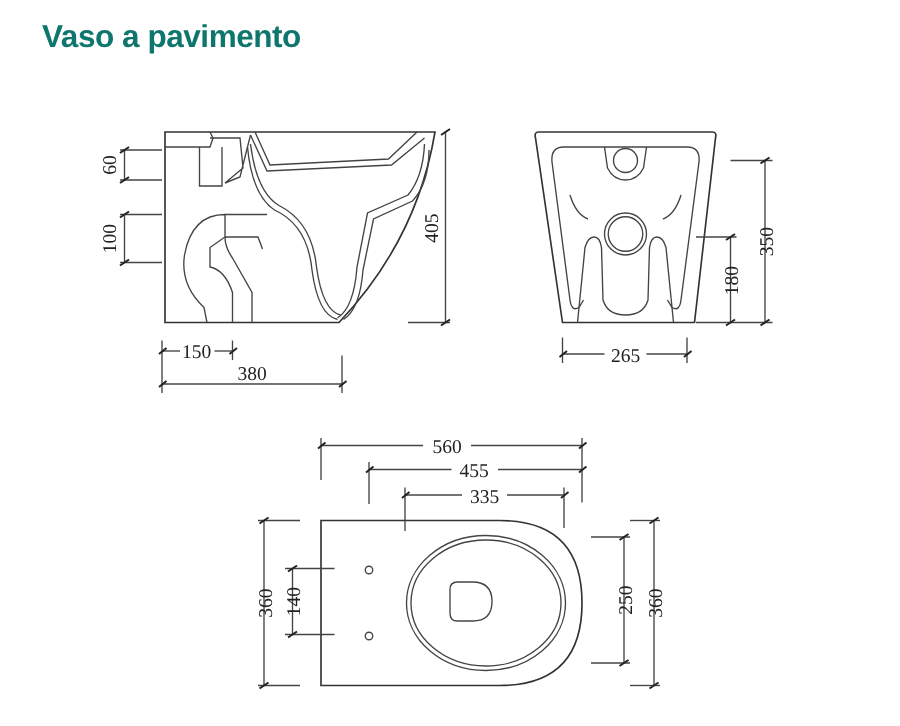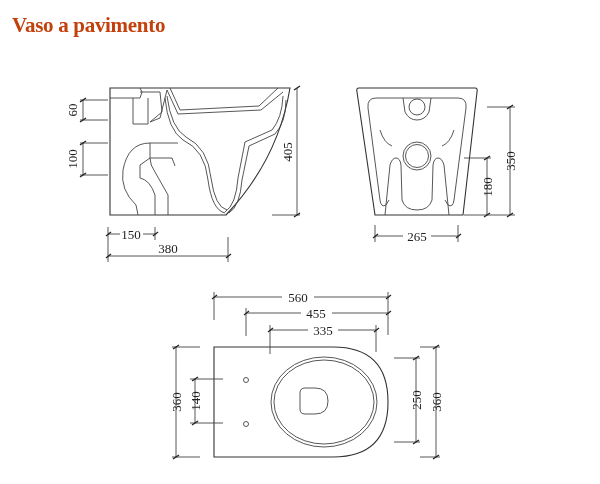--- a/index.html
+++ b/index.html
@@ -1,20 +1,20 @@
 <!DOCTYPE html>
 <html><head>
 <meta charset="utf-8">
 <style>
   html, body { margin: 0; padding: 0; background: #ffffff; }
   body { width: 600px; height: 484px; position: relative; overflow: hidden; }
   .title {
-    position: absolute; left: 12px; top: 13px;
-    font-family: Liberation Serif, serif;
-    font-weight: bold; font-size: 21px; color: #c2410c;
+    position: absolute; left: 28px; top: 13px;
+    font-family: Liberation Sans, sans-serif;
+    font-weight: bold; font-size: 21px; color: #0f766e;
     letter-spacing: -0.3px;
   }
   svg { position: absolute; left: 0; top: 0; }
   .ln { stroke: #333; stroke-width: 1.1; fill: none; }
   .thin { stroke: #444; stroke-width: 0.9; fill: none; }
   .dim text { font-family: "Liberation Serif", serif; font-size: 13px; fill: #222; }
   .tk { stroke: #222; stroke-width: 1.3; }
 </style>
 </head>
 <body>

